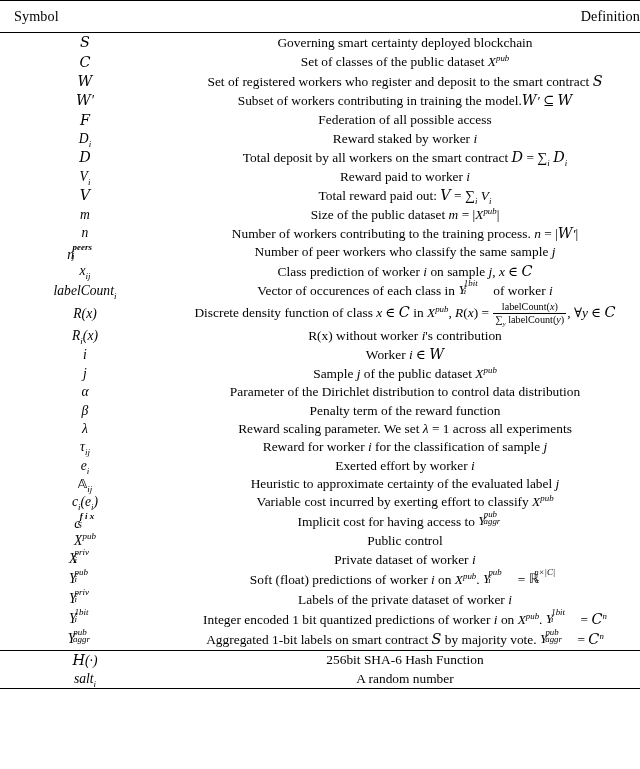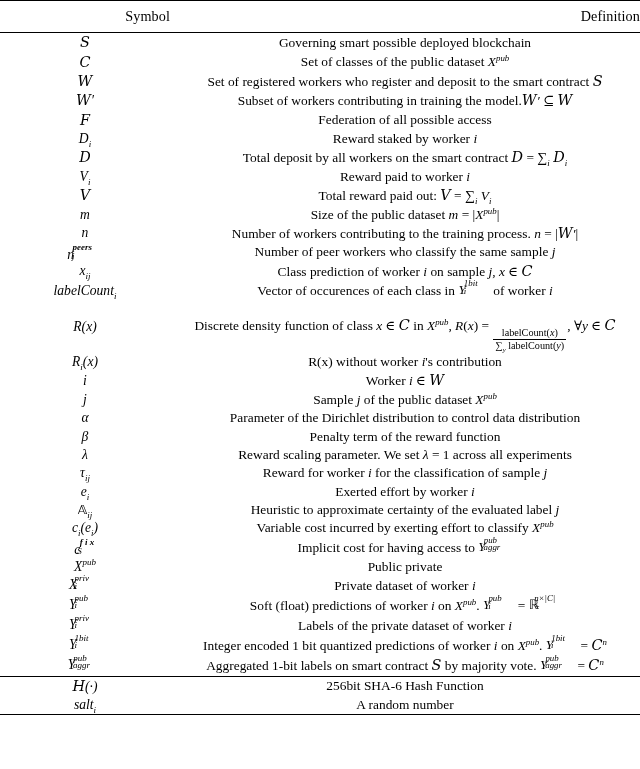--- a/index.html
+++ b/index.html
@@ -35,21 +35,21 @@
   tr.rule-mid td { border-top: 1.1px solid #000; }
   tr.rule-bot td { border-top: 1.6px solid #000; }
 
   th.head {
     font-weight: normal;
     font-size: 14.2px;
     text-align: right;
     padding: 7px 0 7px 0;
     letter-spacing: 0.1px;
   }
-  th.head.sym { padding-left: 14px; text-align: right; font-family: Liberation Serif, serif; }
+  th.head.sym { padding-left: 14px; text-align: left; font-family: Liberation Serif, serif; }
 
   td.sym {
     text-align: center;
     vertical-align: middle;
     padding: 1.2px 0;
     font-style: italic;
     font-size: 13.6px;
     white-space: nowrap;
   }
   td.def {
@@ -137,21 +137,21 @@
   .frac {
     display: inline-block;
     vertical-align: middle;
     text-align: center;
     font-size: 10.2px;
     line-height: 1.12;
     margin: 0 1px;
     position: relative;
     top: -0.5px;
   }
-  .frac .num { display: block; padding: 0 2px; margin-top: 26px; }
+  .frac .num { display: block; padding: 0 2px; }
   .frac .den {
     display: block;
     padding: 0 2px;
     border-top: 0.9px solid #000;
   }
   .ovl {
     display: inline-block;
     position: relative;
   }
   .ovl > .bar {
@@ -179,21 +179,21 @@
     <tr>
       <th class="head sym">Symbol</th>
       <th class="head">Definition</th>
     </tr>
     <tr class="rule-mid">
           <td colspan="2"></td>
         </tr>
 
     <tr>
       <td class="sym"><span class="cal">S</span></td>
-      <td class="def">Governing smart possible deployed blockchain</td>
+      <td class="def">Governing smart certainty deployed blockchain</td>
     </tr>
 
     <tr>
       <td class="sym"><span class="cal">C</span></td>
       <td class="def">Set of classes of the public dataset <span class="it">X<sup>pub</sup></span></td>
     </tr>
 
     <tr>
       <td class="sym"><span class="cal">W</span></td>
       <td class="def">Set of registered workers who register and deposit to the smart contract <span class="cal">S</span></td>
@@ -310,21 +310,21 @@
       <td class="def">Variable cost incurred by exerting effort to classify <span class="it">X<sup>pub</sup></span></td>
     </tr>
 
     <tr>
       <td class="sym"><span class="stack cs"><span class="b">c</span><span class="sp">f i x</span><span class="sb">S</span></span></td>
       <td class="def">Implicit cost for having access to <span class="sbsp wide"><span class="b">Y</span><span class="sp">pub</span><span class="sb">aggr</span></span></td>
     </tr>
 
     <tr>
       <td class="sym"><span class="it">X<sup>pub</sup></span></td>
-      <td class="def">Public private</td>
+      <td class="def">Public control</td>
     </tr>
 
     <tr>
       <td class="sym"><span class="sbsp"><span class="b">X</span><span class="sp">priv</span><span class="sb">i</span></span></td>
       <td class="def">Private dataset of worker <span class="it">i</span></td>
     </tr>
 
     <tr>
       <td class="sym"><span class="sbsp"><span class="b">Y</span><span class="sp">pub</span><span class="sb">i</span></span></td>
       <td class="def">Soft (float) predictions of worker <span class="it">i</span> on <span class="it">X<sup>pub</sup></span>. <span class="sbsp"><span class="b">Y</span><span class="sp">pub</span><span class="sb">i</span></span> = <span class="sbsp"><span class="b"><span class="bb">ℝ</span></span><span class="sp">n×|<span class="it">C</span>|</span><span class="sb">+</span></span></td>

